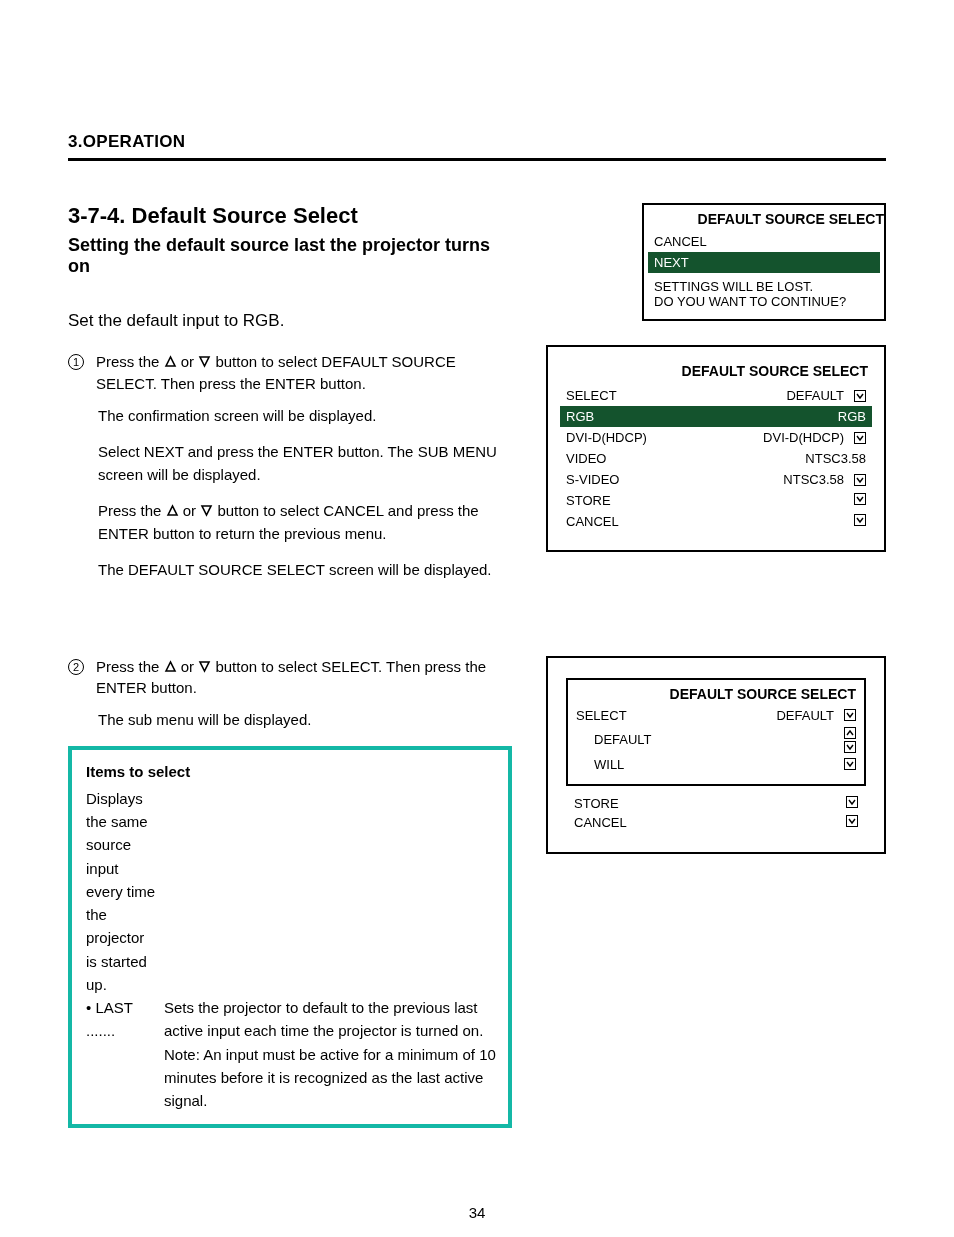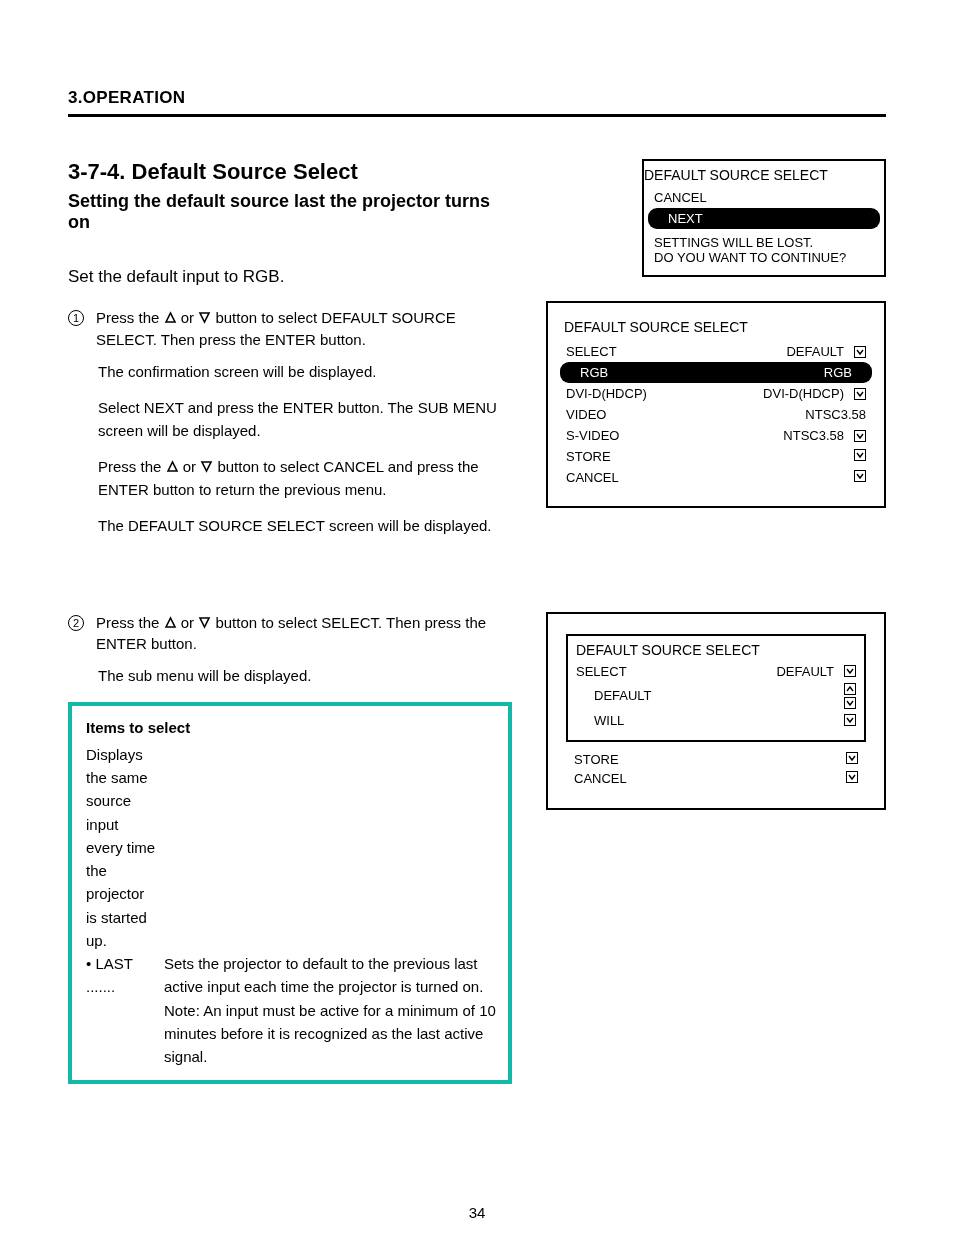--- a/index.html
+++ b/index.html
@@ -7,20 +7,21 @@
     margin: 0;
     background: #fff;
     font-family: "Helvetica Neue", Arial, sans-serif;
     color: #000;
     width: 954px;
     min-height: 1237px;
     position: relative;
   }
   .page {
     padding: 88px 68px 0 68px;
+    margin-top: 44px;
   }
   .hdr {
     font-weight: 700;
     font-size: 17px;
     letter-spacing: .3px;
     padding-bottom: 6px;
     border-bottom: 3px solid #000;
     margin-bottom: 42px;
   }
   .two-col {
@@ -56,24 +57,24 @@
   
   .panel {
     border: 2px solid #000;
     background: #fff;
     margin-bottom: 24px;
   }
   .panel.small {
     width: 244px;
     margin-left: auto;
   }
-  .menu-title { text-align: left; font-size: 14px; padding: 6px 0 2px 0; font-weight: 400; }
+  .menu-title { text-align: right; font-size: 14px; padding: 6px 0 2px 0; font-weight: 700; }
   .menu-list { padding: 2px 10px 10px 10px; font-size: 13px; }
   .menu-row { display: flex; justify-content: space-between; padding: 3px 0; }
-  .menu-row.sel { background: #000000; color: #fff; padding: 3px 20px; margin: 0 -6px; border-radius: 9px; }
+  .menu-row.sel { background: #14532d; color: #fff; padding: 3px 6px; margin: 0 -6px; }
   .arrow-box { width: 12px; height: 12px; border: 1.6px solid #000; display: inline-flex; align-items: center; justify-content: center; }
   .arrow-box svg { display: block; }
   .stack { display: inline-flex; flex-direction: column; gap: 2px; align-items: center; }
 
   .panel.inner-wrap { padding: 20px 18px; }
   .panel .inner {
     border: 2px solid #000; padding: 6px 8px 10px 8px;
   }
   .inner .sections { font-size: 13px; }
   .inner .secline { display: flex; justify-content: space-between; padding: 2px 0; }

